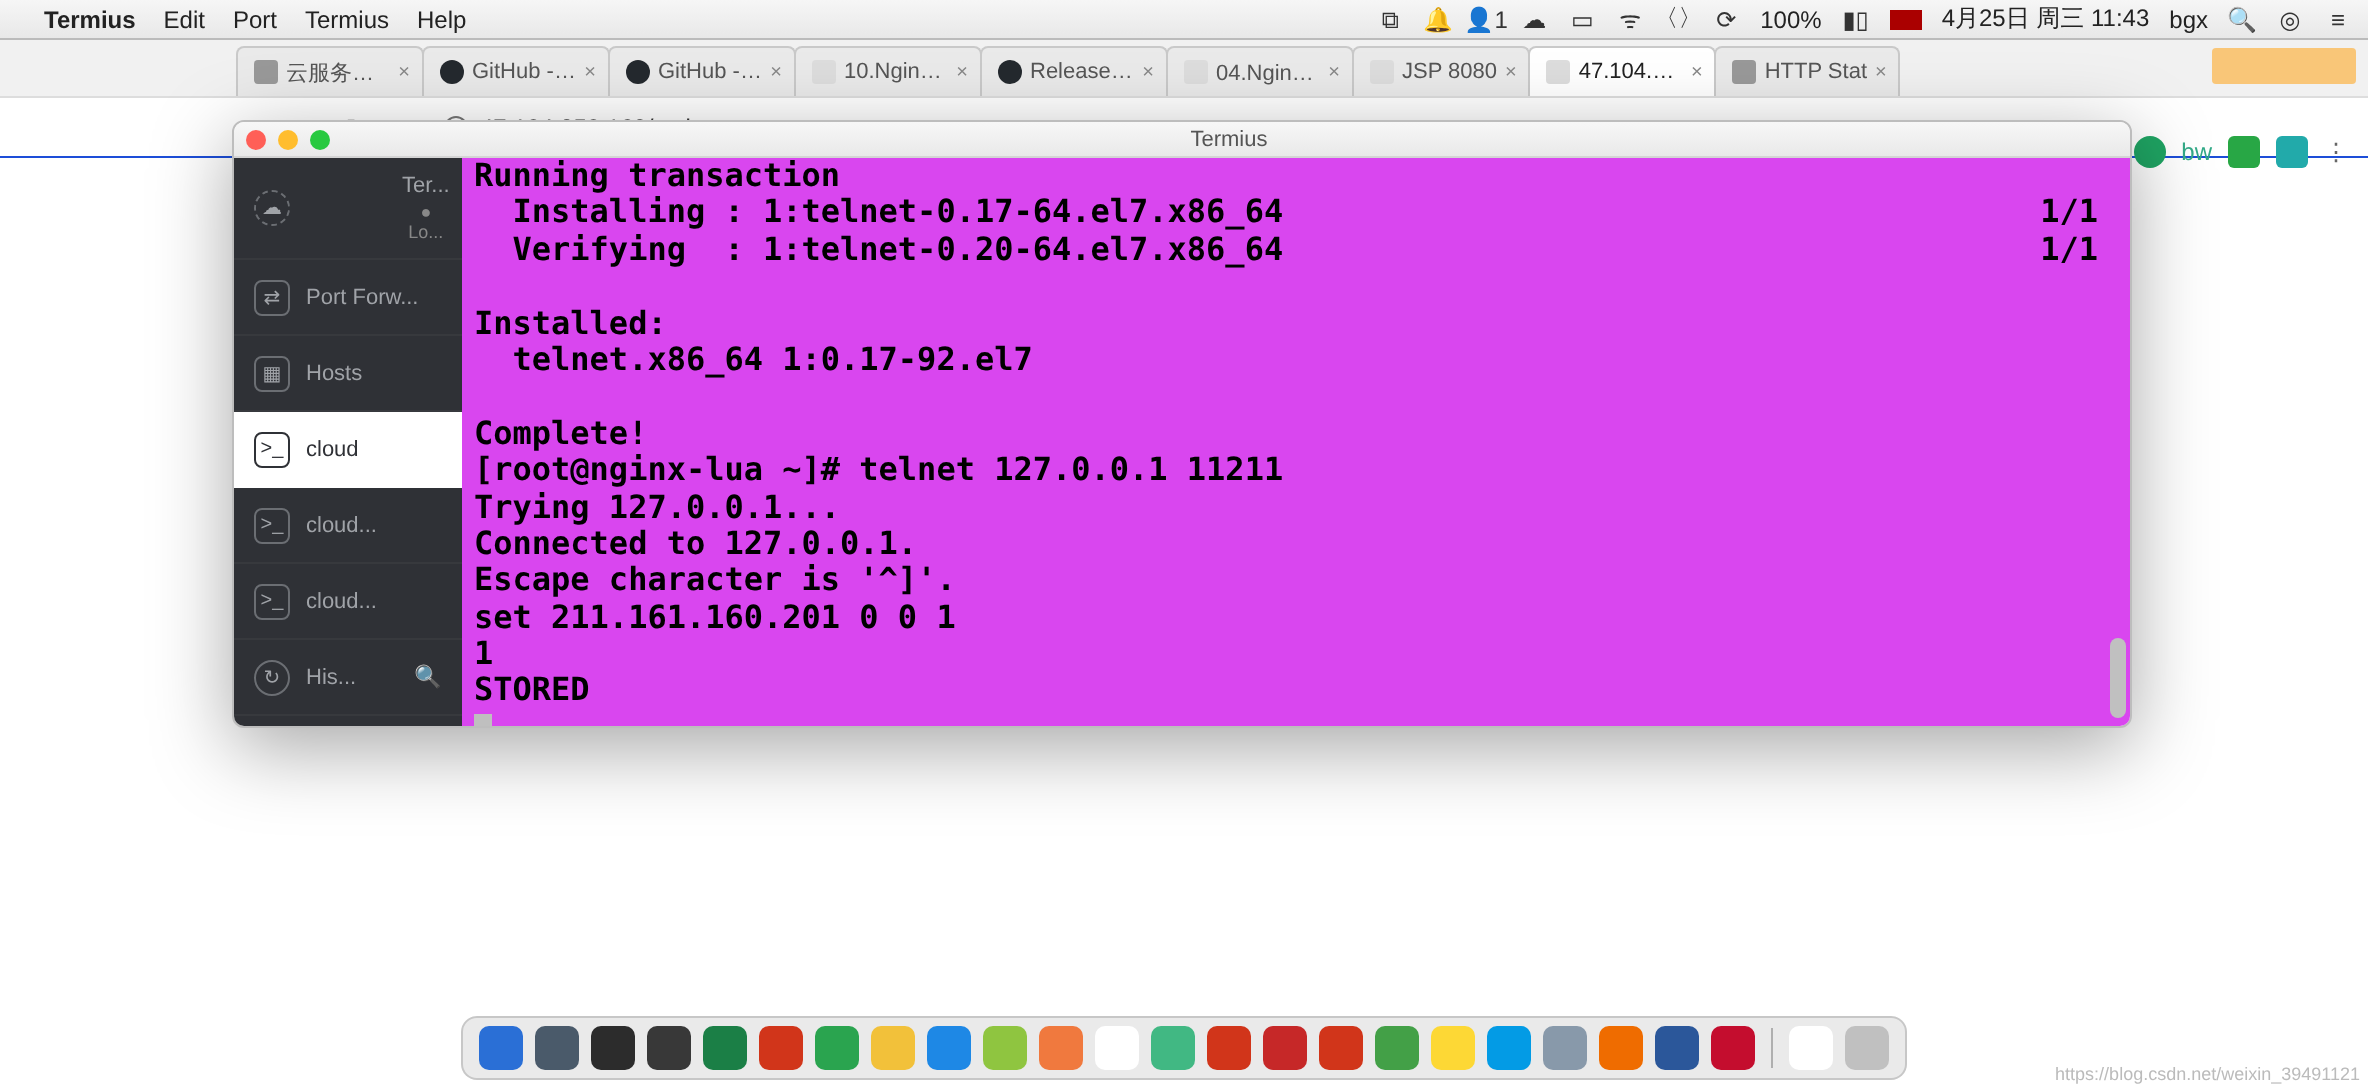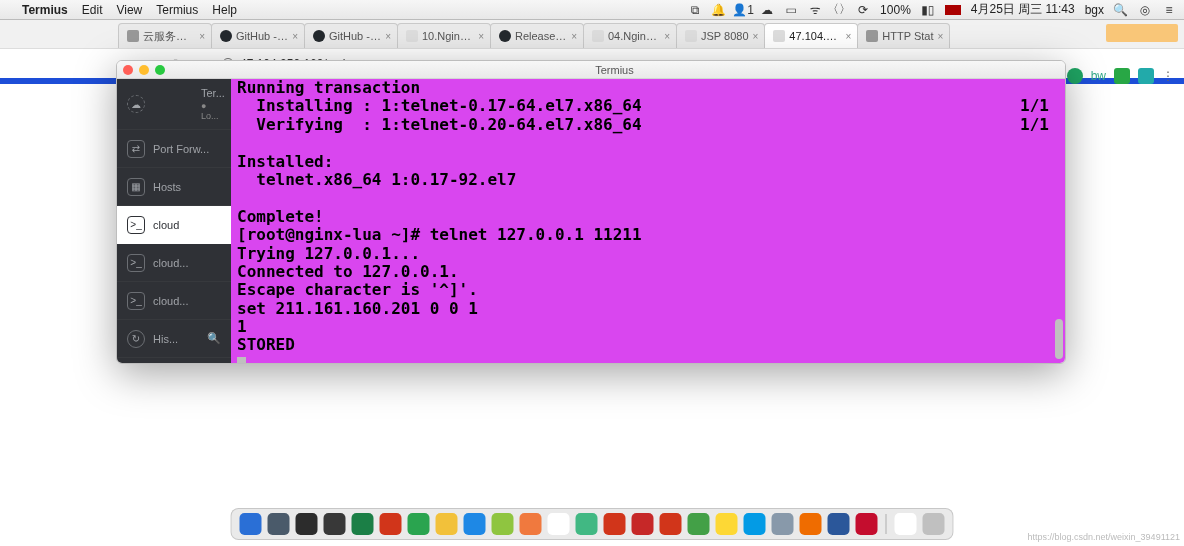--- a/index.html
+++ b/index.html
@@ -5,21 +5,21 @@
   * { margin:0; padding:0; box-sizing:border-box; }
   body { width:1184px; height:546px; background:#fff; font-family:-apple-system, BlinkMacSystemFont, "Helvetica Neue", sans-serif; font-size:12px; position:relative; overflow:hidden; }
   
   .menubar { height:20px; background:linear-gradient(#f6f6f6,#e8e8e8); display:flex; align-items:center; padding:0 8px; border-bottom:1px solid #bbb; font-size:12px; color:#222; }
   .menubar .left, .menubar .right { display:flex; align-items:center; gap:14px; }
   .menubar .right { margin-left:auto; gap:10px; }
   .apple { font-size:13px; }
   .menubar .ico { width:14px; height:14px; display:inline-flex; align-items:center; justify-content:center; font-size:12px;color:#333;}
   .flag { width:16px; height:10px; background:linear-gradient(#a00, #a00); display:inline-block;}
   
-  .chrome { background:#f1f1f1; border-bottom:6px solid #1d4ed8; }
+  .chrome { background:#f1f1f1; border-bottom:1px solid #1d4ed8; }
   .tabstrip { display:flex; align-items:flex-end; height:28px; padding-left:118px; gap:0;}
   .tab { height:25px; border:1px solid #c9c9c9; border-bottom:none; background:#eaeaea; border-radius:4px 4px 0 0; display:flex; align-items:center; padding:0 6px 0 8px; margin-right:-1px; max-width:94px; min-width:80px; font-size:11px; color:#555; gap:4px; }
   .tab.active { background:#fff; color:#222; }
   .tab .fav { width:12px; height:12px; border-radius:2px; background:#999; flex:none; }
   .tab .fav.gh{ background:#24292e; border-radius:50%;}
   .tab .fav.doc{ background:#ddd;}
   .tab .txt { overflow:hidden; text-overflow:ellipsis; white-space:nowrap; flex:1;}
   .tab .close{ color:#888; font-size:10px; flex:none;}
   .toolbar { height:30px; background:#fff; display:flex; align-items:center; padding:0 10px 0 118px; gap:10px; border-top:1px solid #ddd;}
   .toolbar .nav { color:#666; width:16px; text-align:center; }
@@ -37,21 +37,21 @@
   .appbody{ display:flex; height:calc(100% - 18px);}
   .sidebar{ width:114px; background:#2f3136; color:#a0a3a8; display:flex; flex-direction:column; font-size:11px;}
   .sb-item{ display:flex; align-items:center; gap:8px; padding:8px 10px; min-height:38px; border-bottom:1px solid rgba(255,255,255,.04);}
   .sb-item.tall{ min-height:50px; flex-direction:row;}
   .sb-ico{ width:18px; height:18px; border:1px solid #6b6e73; border-radius:4px; flex:none; display:flex; align-items:center; justify-content:center; font-size:10px;}
   .sb-ico.cloud{ border-radius:50%; border-style:dashed;}
   .sb-txt{ overflow:hidden; text-overflow:ellipsis; white-space:nowrap; flex:1;}
   .sb-item.active{ background:#fff; color:#2f3136;}
   .sb-item.active .sb-ico{ border-color:#2f3136;}
   .sb-item .srch{ margin-left:auto; color:#888;}
-  .sb-sub{ font-size:9px; color:#888;}
+  .sb-sub{ font-size:9px; color:#888;text-align:center;}
   .sb-head{ display:flex; flex-direction:column; gap:2px;margin-left:48px;}
   .sb-dots{ color:#888; font-size:10px;}
   .terminal{ flex:1; background:#d946ef; color:#000; font-family:"SFMono-Regular",Menlo,Consolas,monospace; font-size:16px; line-height:1.15; padding:0 6px; white-space:pre; overflow:hidden; position:relative; font-weight:600;}
   .terminal .rt{ position:absolute; right:16px;}
   .terminal .cursor{ display:inline-block; width:9px; height:16px; background:#bfbfbf; vertical-align:bottom;}
   .terminal .scroll{ position:absolute; right:2px; top:2px; bottom:2px; width:8px;}
   .terminal .thumb{ position:absolute; right:0; bottom:2px; width:8px; height:40px; background:#c0c0c0; border-radius:4px;}
   
   .dock { position:absolute; bottom:6px; left:50%; transform:translateX(-50%); height:32px; background:rgba(230,230,230,.85); border:1px solid rgba(0,0,0,.15); border-radius:8px; display:flex; align-items:center; padding:0 8px; gap:6px;}
   .dock .app{ width:22px; height:22px; border-radius:5px; }
@@ -61,21 +61,21 @@
   .wm-top{ position:absolute; right:6px; top:24px; width:72px; height:18px; background:rgba(255,170,40,.6); border-radius:2px;}
 </style>
 </head>
 <body>
 
 <div class="menubar">
   <div class="left">
     <span class="apple"></span>
     <b>Termius</b>
     <span>Edit</span>
-    <span>View</span>
+    <span>Port</span>
     <span>Termius</span>
     <span>Help</span>
   </div>
   <div class="right">
     <span class="ico">⧉</span>
     <span class="ico">🔔</span>
     <span class="ico">👤<span>1</span></span>
     <span class="ico">☁</span>
     <span class="ico">▭</span>
     <span class="ico">ᯤ</span>

